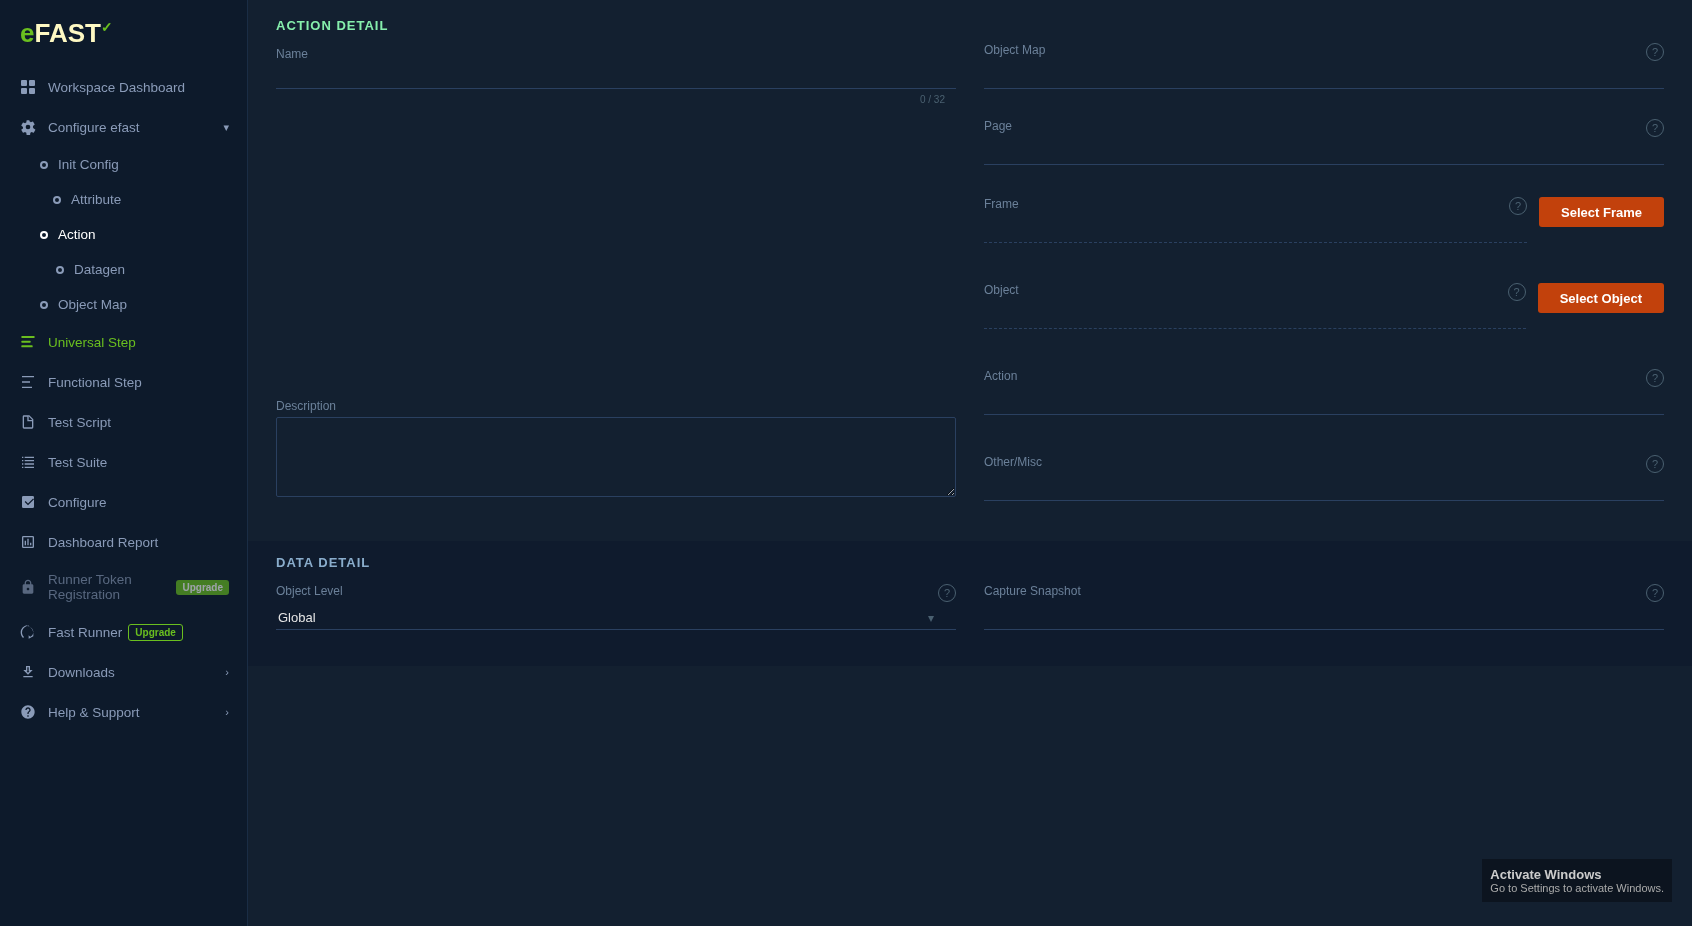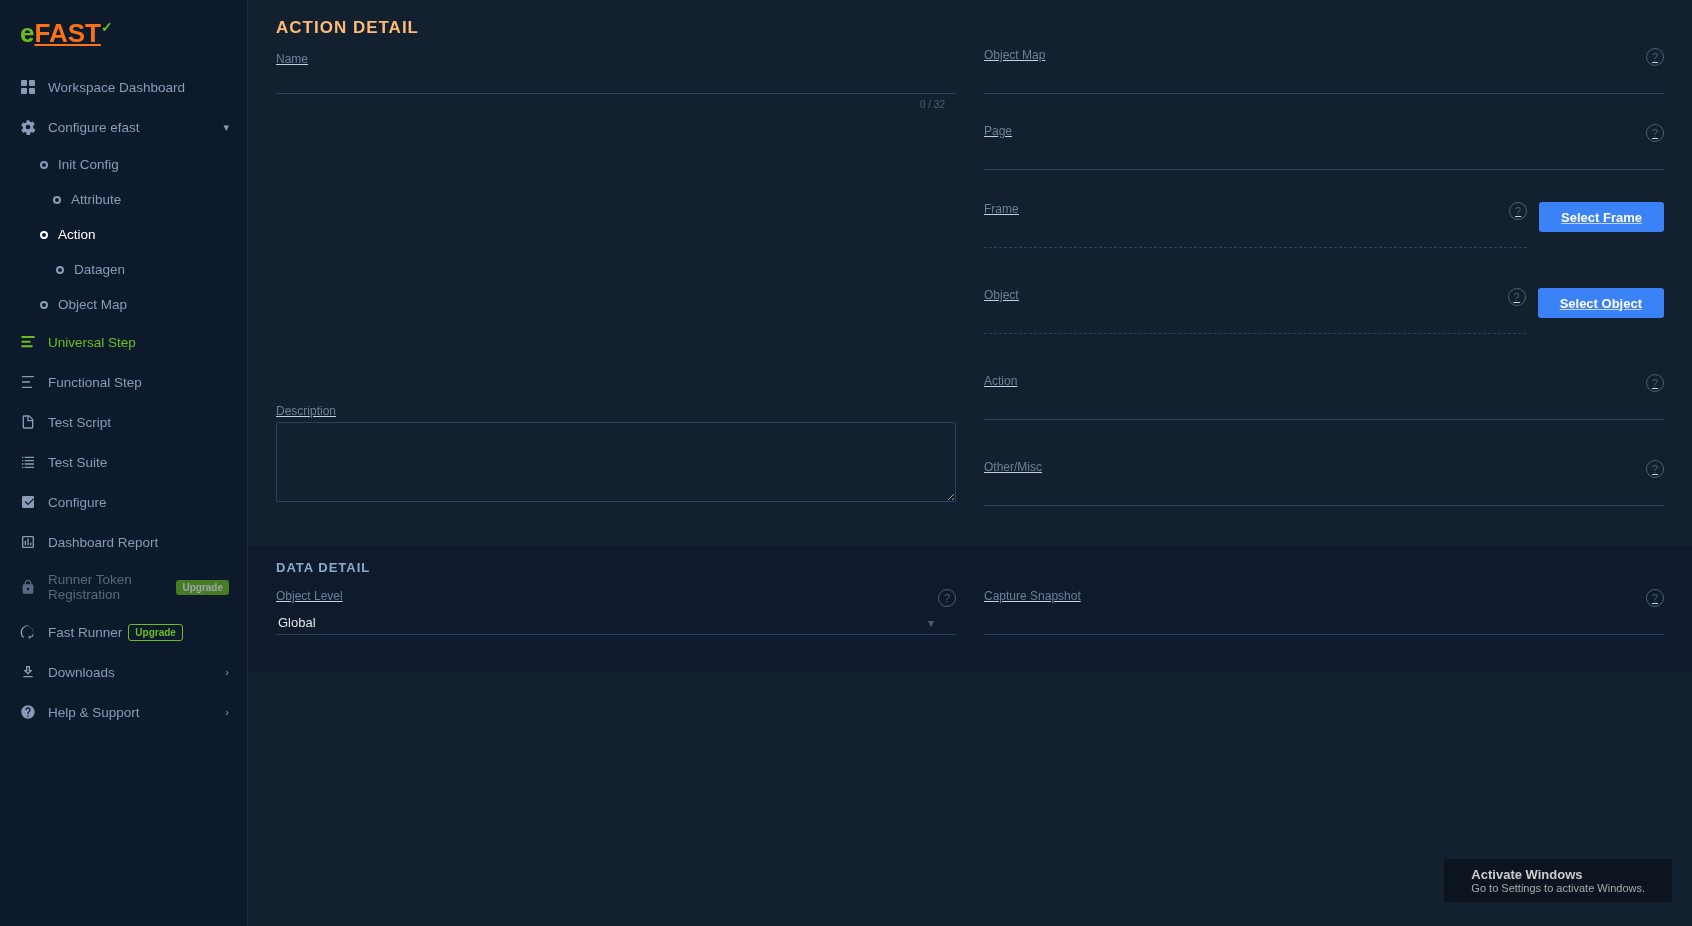--- a/index.html
+++ b/index.html
@@ -28,21 +28,21 @@
       padding: 18px 20px 10px 20px;
       display: flex;
       align-items: center;
     }
     .logo-text {
       font-size: 26px;
       font-weight: 700;
       color: #fff;
     }
     .logo-e { color: #6abf1f; }
-    .logo-fast { color: #f97316; text-decoration: underline; }
+    .logo-fast { color: #fef9c3; }
     .logo-mark { color: #6abf1f; font-size: 14px; vertical-align: super; }
 
     .user-section {
       display: flex;
       flex-direction: column;
       align-items: center;
       padding: 16px 0 12px 0;
     }
     .avatar {
       width: 52px;
@@ -127,23 +127,23 @@
     .main {
       flex: 1;
       background: #132030;
       overflow-y: auto;
       padding: 0;
       display: flex;
       flex-direction: column;
     }
     .section-header {
       padding: 18px 28px 10px 28px;
-      font-size: 17px;
+      font-size: 13px;
       font-weight: 700;
-      color: #fdba74;
+      color: #86efac;
       letter-spacing: 1px;
       text-transform: uppercase;
     }
 
     .form-area {
       padding: 0 28px 20px 28px;
     }
     .form-row {
       display: flex;
       gap: 28px;
@@ -151,21 +151,20 @@
     }
     .form-col {
       flex: 1;
       display: flex;
       flex-direction: column;
       justify-content: flex-end;
     }
     .form-field {
       position: relative;
       margin-bottom: 20px;
-      text-decoration: underline;
     }
     .form-label {
       font-size: 12px;
       color: #6b8099;
       margin-bottom: 4px;
       display: block;
     }
     .form-input {
       width: 100%;
       background: transparent;
@@ -196,21 +195,21 @@
       min-height: 80px;
       border-radius: 2px;
     }
 
     .field-with-btn {
       display: flex;
       gap: 12px;
     }
     .field-with-btn .form-field { flex: 1; }
     .select-btn {
-      background: #3b82f6;
+      background: #c2410c;
       color: #fff;
       border: none;
       padding: 6px 22px;
       font-size: 13px;
       font-weight: 600;
       border-radius: 3px;
       cursor: pointer;
       white-space: nowrap;
       height: 30px;
       display: flex;
@@ -553,17 +552,17 @@
           <div class="field-header">
             <label class="form-label">Capture Snapshot</label>
             <span class="help-icon" style="position:relative;top:0;right:0">?</span>
           </div>
           <input class="form-input" type="text" value="" style="">
         </div>
       </div>
     </div>
   </div>
 
-  <div style="position:fixed;bottom:24px;right:20px;background:rgba(0,0,0,0.35);padding:8px 27px;pointer-events:none">
+  <div style="position:fixed;bottom:24px;right:20px;background:rgba(0,0,0,0.35);padding:8px 8px;pointer-events:none">
     <div class="aw-title" style="font-size:13px;color:#ccc;font-weight:600">Activate Windows</div>
     <div class="aw-sub" style="font-size:11px;color:#aaa">Go to Settings to activate Windows.</div>
   </div>
 </main>
 
 </body></html>

